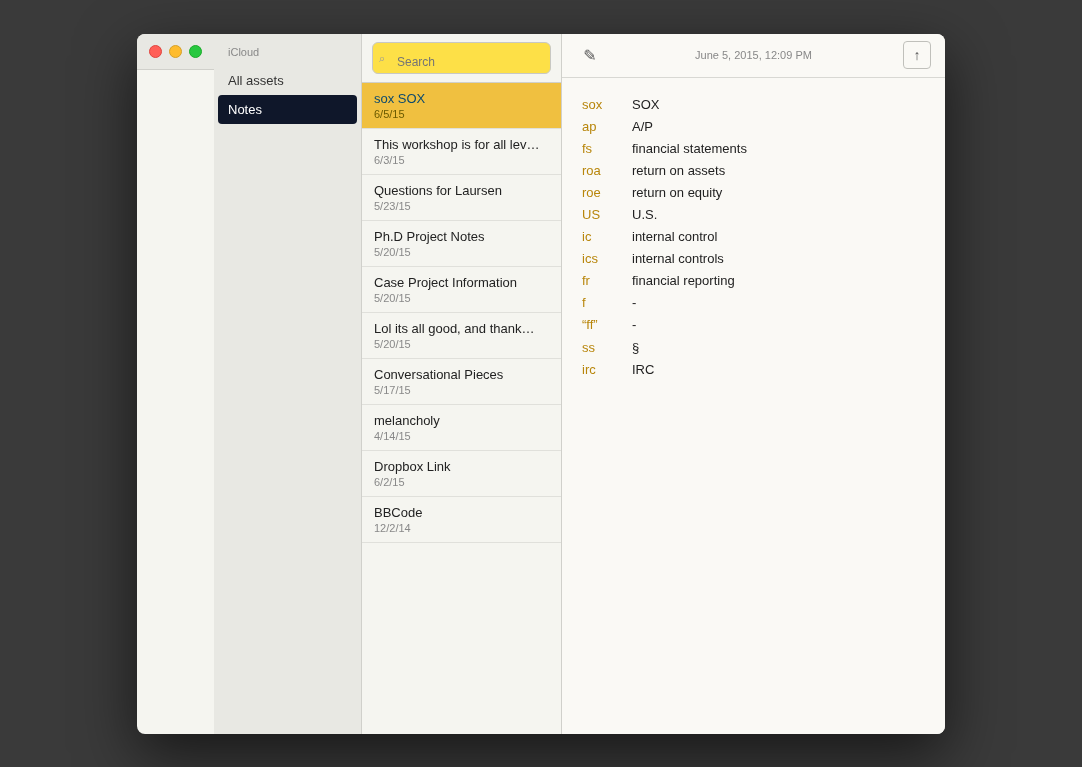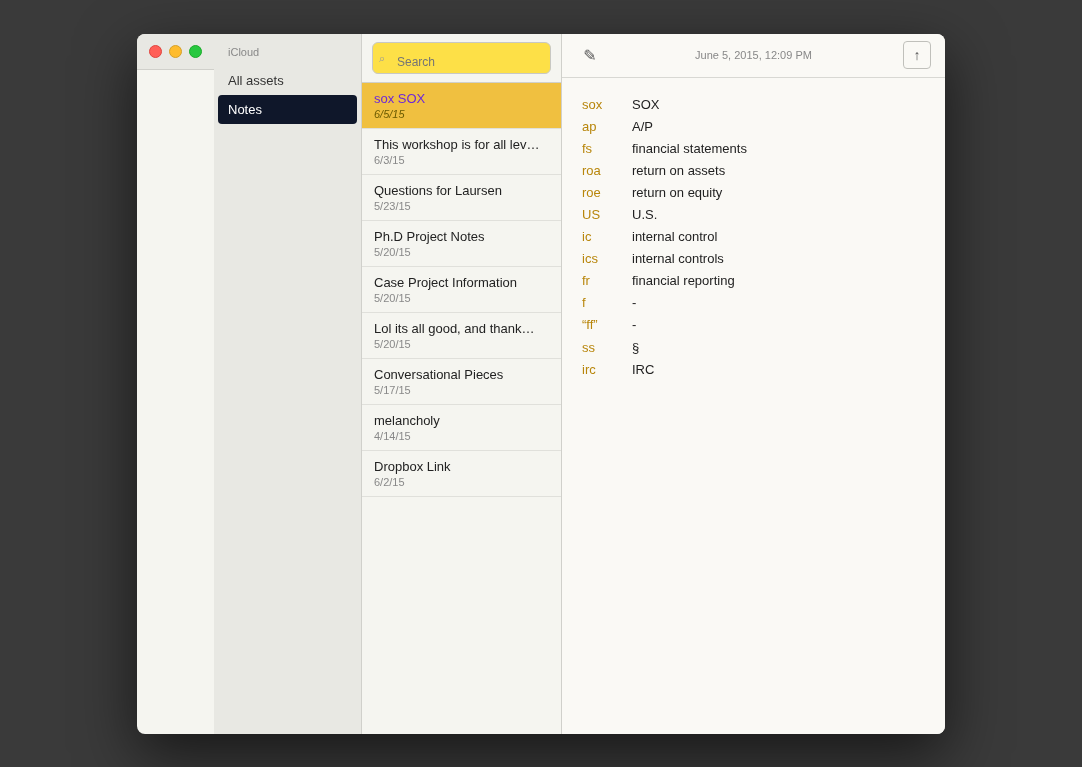--- a/index.html
+++ b/index.html
@@ -143,22 +143,22 @@
       overflow: hidden;
       text-overflow: ellipsis;
     }
 
     .note-date {
       font-size: 11px;
       color: #888;
       margin-top: 2px;
     }
 
-    .note-item.selected .note-title { color: #6d28d9; }
-    .note-item.selected .note-date { color: #6a5a00; font-style: italic; }
+    .note-item.selected .note-title { color: #0c4a6e; }
+    .note-item.selected .note-date { color: #6a5a00; }
 
     
     .note-detail {
       flex: 1;
       display: flex;
       flex-direction: column;
       background: #faf9f5;
     }
 
     .note-toolbar {
@@ -286,20 +286,24 @@
             <div class="note-title">Conversational Pieces</div>
             <div class="note-date">5/17/15</div>
           </div>
           <div class="note-item">
             <div class="note-title">melancholy</div>
             <div class="note-date">4/14/15</div>
           </div>
           <div class="note-item">
             <div class="note-title">Dropbox Link</div>
             <div class="note-date">6/2/15</div>
+          </div>
+          <div class="note-item">
+            <div class="note-title">BBCode</div>
+            <div class="note-date">12/2/14</div>
           </div>
         </div>
     </div>
 
     <div class="note-detail">
       <div class="note-toolbar">
         <div class="toolbar-btn">✎</div>
         <div class="note-date-center">June 5, 2015, 12:09 PM</div>
         <div class="toolbar-btn-right">↑</div>
       </div>

